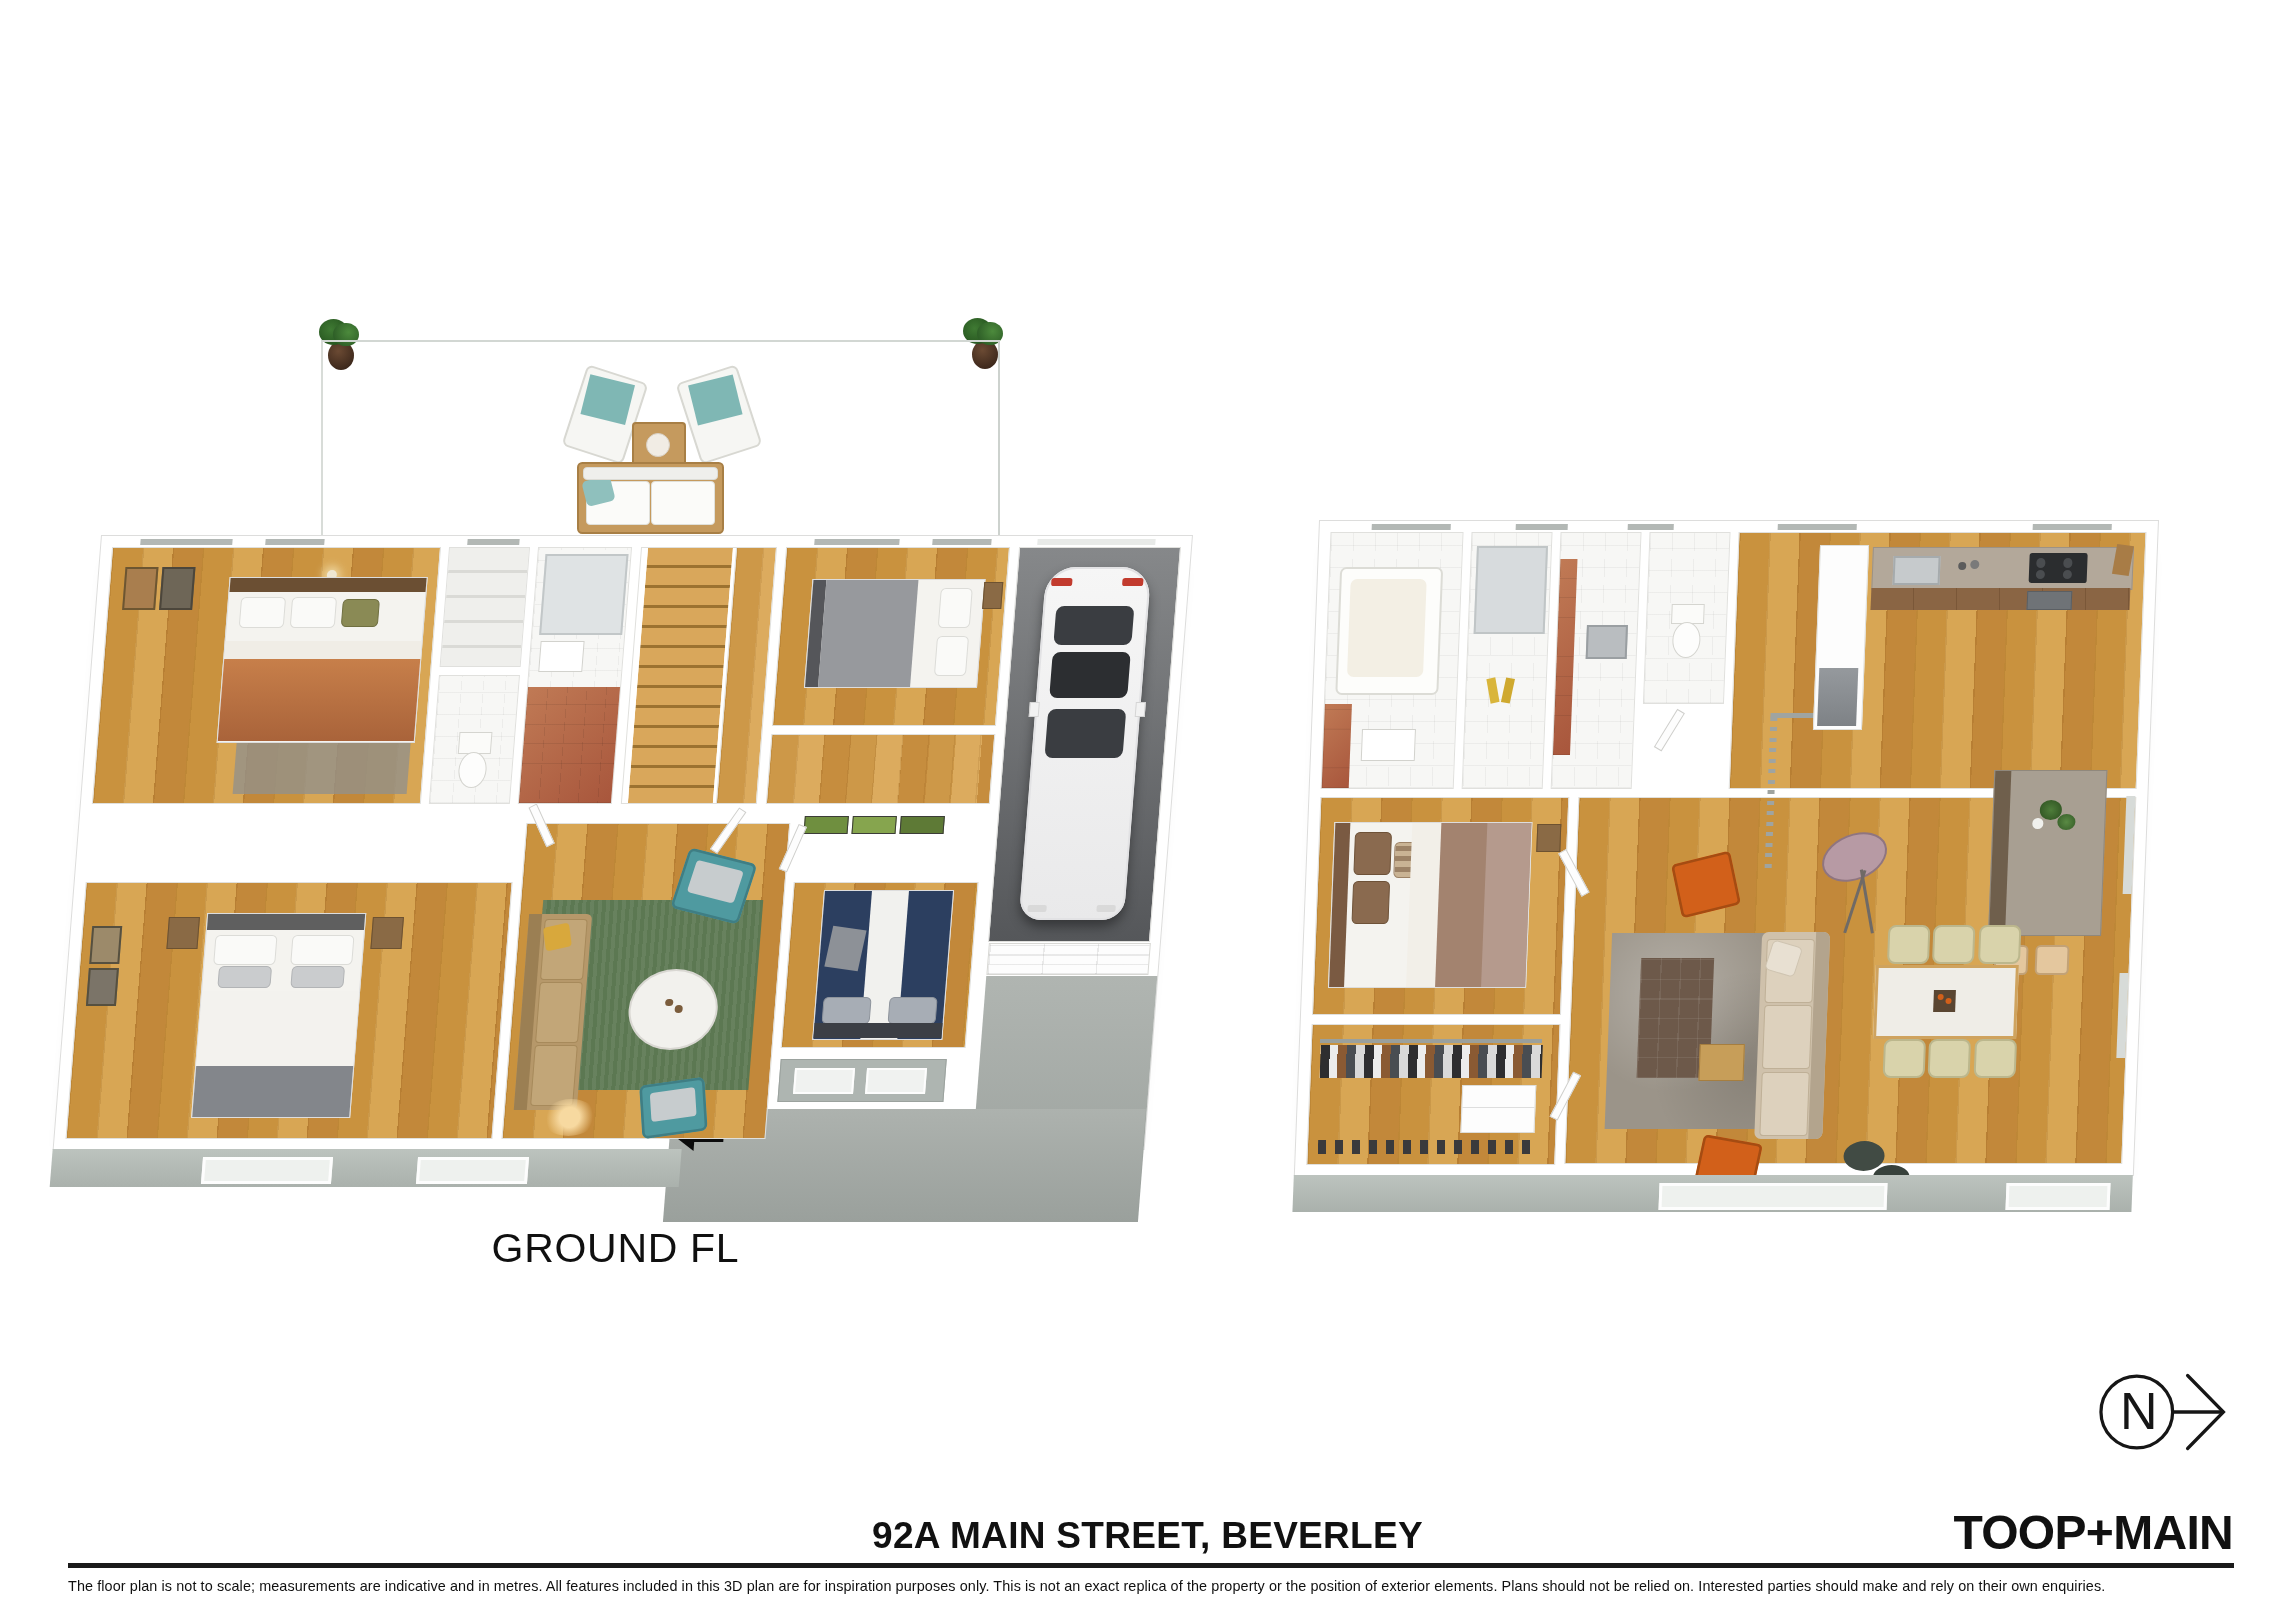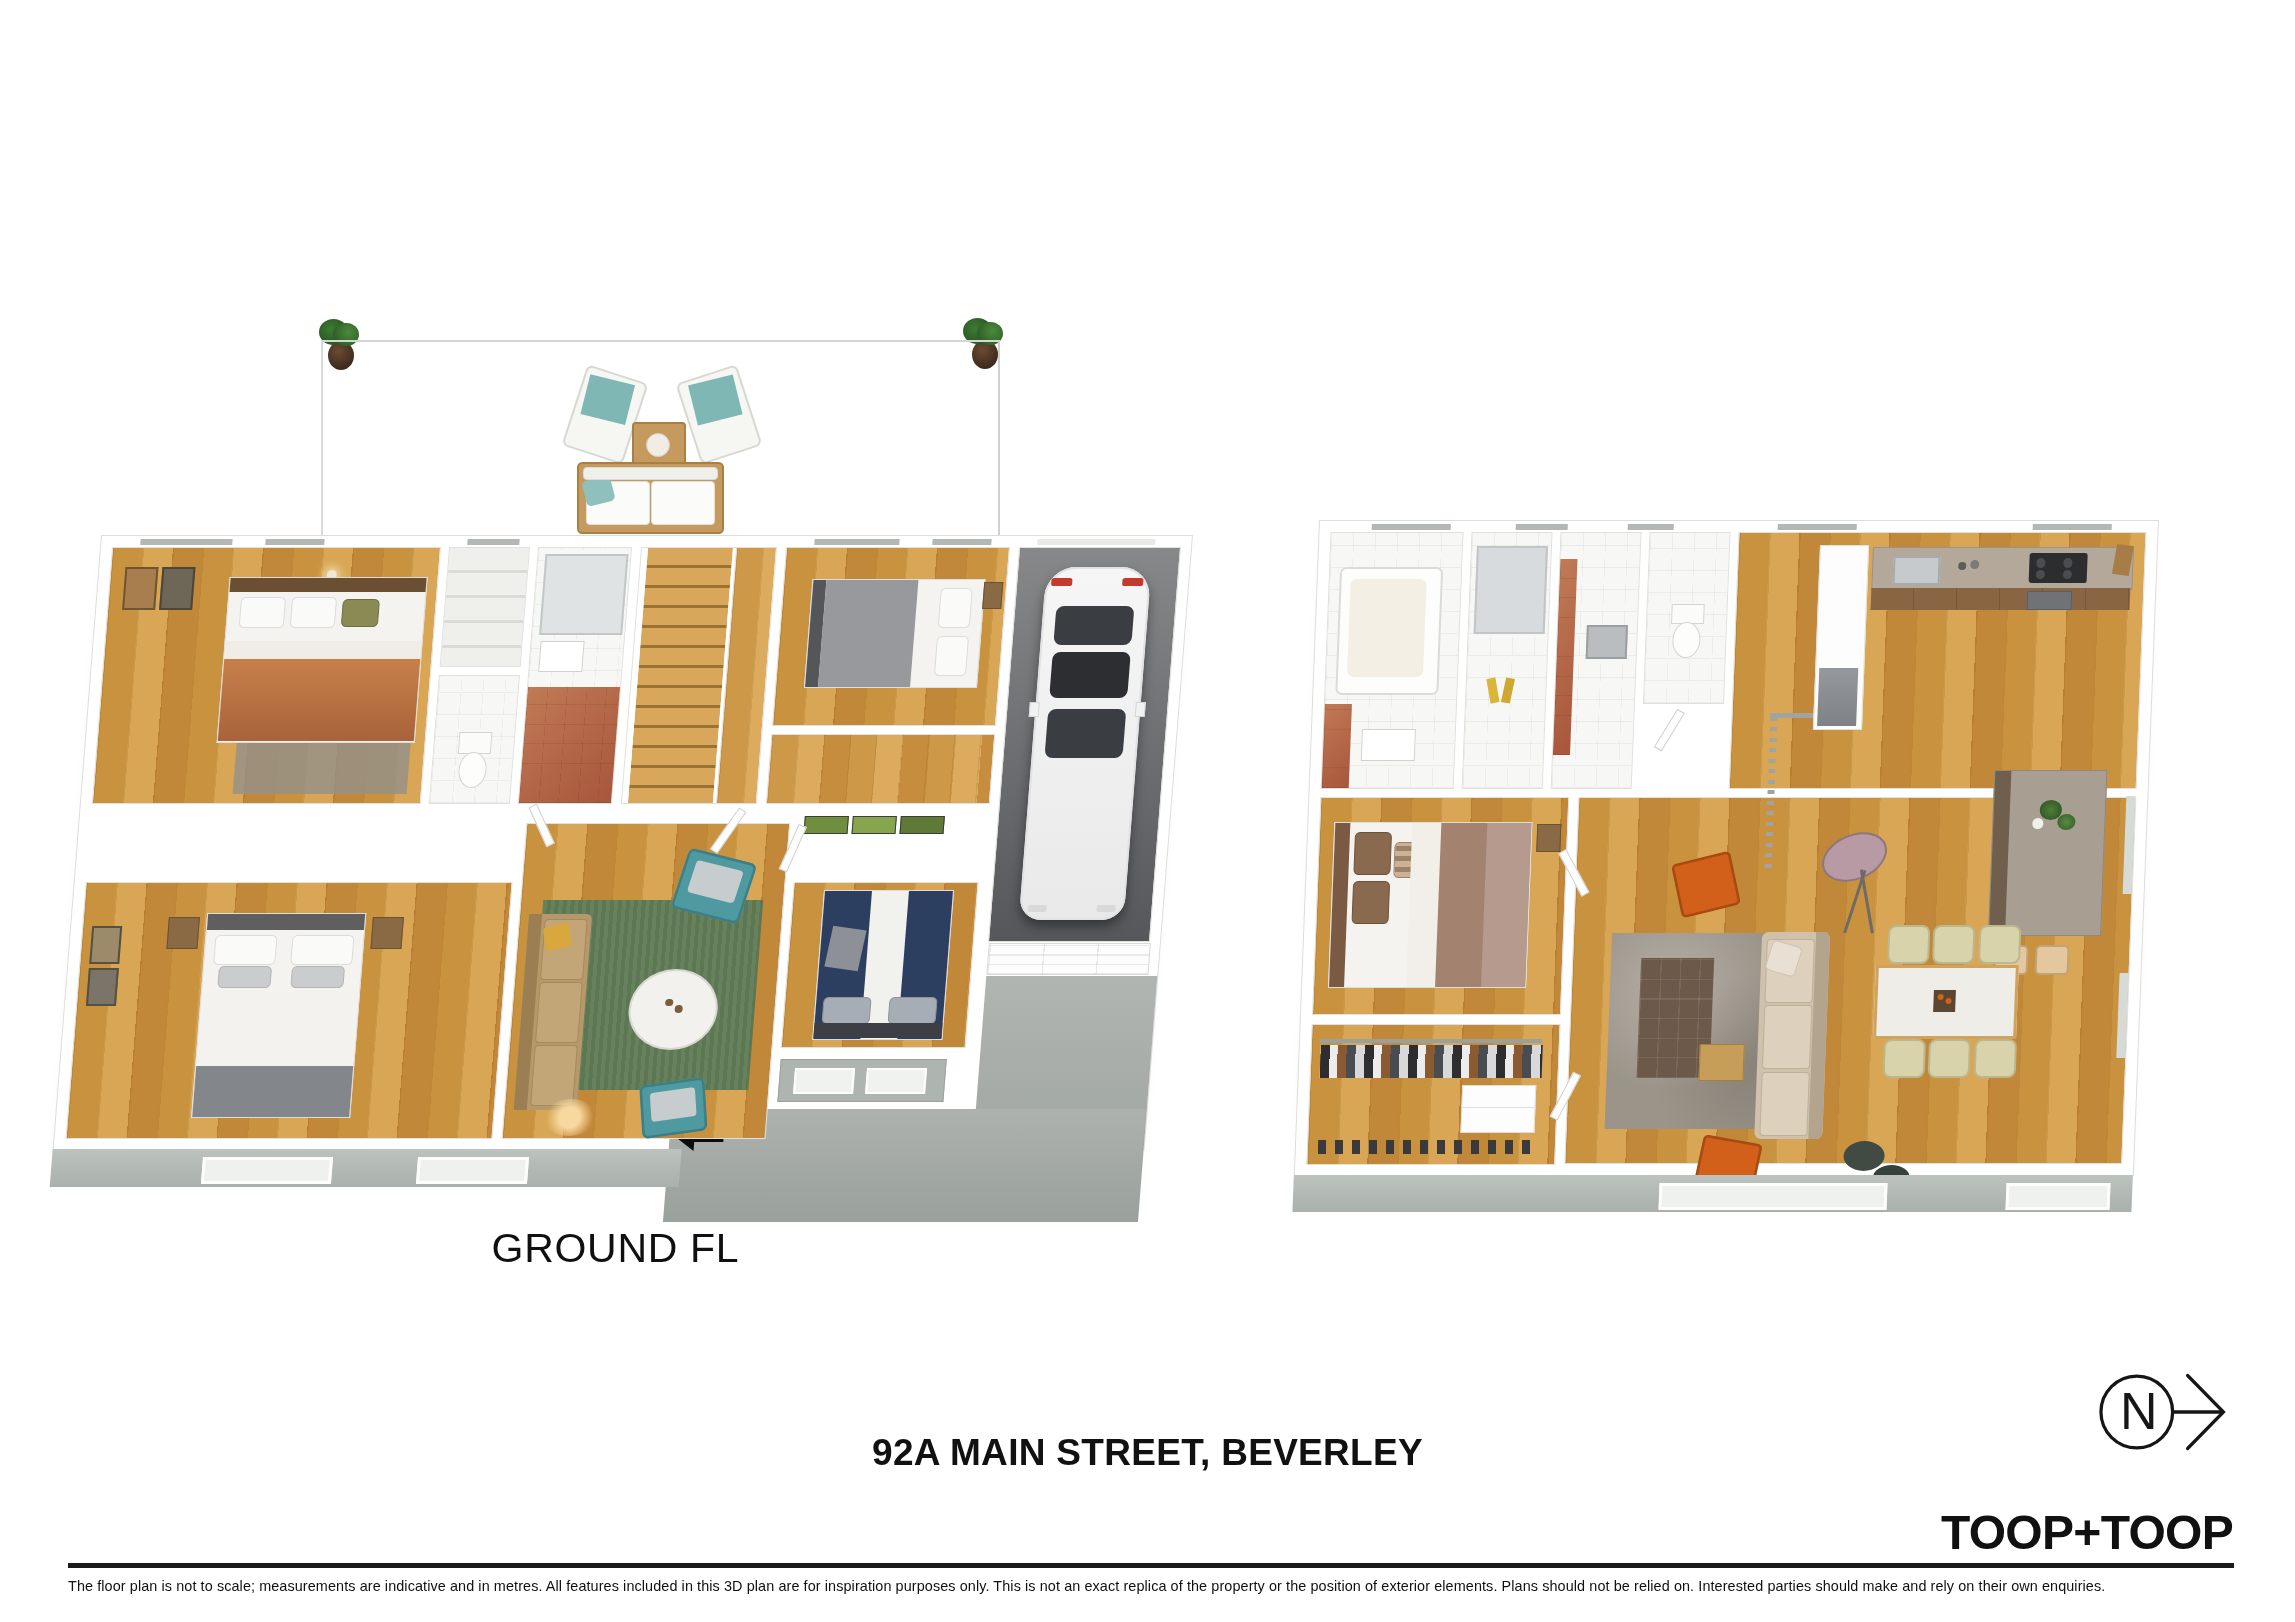--- a/index.html
+++ b/index.html
@@ -387,19 +387,19 @@
 
   <div class="abs" style="left:2095px;top:1369px;width:137px;height:86px;">
     <svg width="137" height="86" viewBox="0 0 210 132">
       <circle cx="64" cy="66" r="55" fill="none" stroke="#161616" stroke-width="5"></circle>
       <line x1="119" y1="66" x2="196" y2="66" stroke="#161616" stroke-width="5"></line>
       <polyline points="142,10 197,66 142,122" fill="none" stroke="#161616" stroke-width="5" stroke-linecap="round" stroke-linejoin="miter"></polyline>
     </svg>
     <div class="nletter" style="left:25px;top:11.8px;">N</div>
   </div>
 
-  <div class="address" style="top:1432px;">92A MAIN STREET, BEVERLEY</div>
-  <div class="brand" style="top:1505px;">TOOP+TOOP</div>
+  <div class="address" style="top:1515px;">92A MAIN STREET, BEVERLEY</div>
+  <div class="brand" style="top:1505px;">TOOP+MAIN</div>
   <div class="rule" style="left:68px;top:1563px;width:2166px;height:4.6px;"></div>
   <div class="disclaimer" style="left:68px;top:1578px;width:2166px;">The floor plan is not to scale; measurements are indicative and in metres. All features included in this 3D plan are for inspiration purposes only. This is not an exact replica of the property or the position of exterior elements. Plans should not be relied on. Interested parties should make and rely on their own enquiries.</div>
 
 </div>
 
 
 </body></html>

